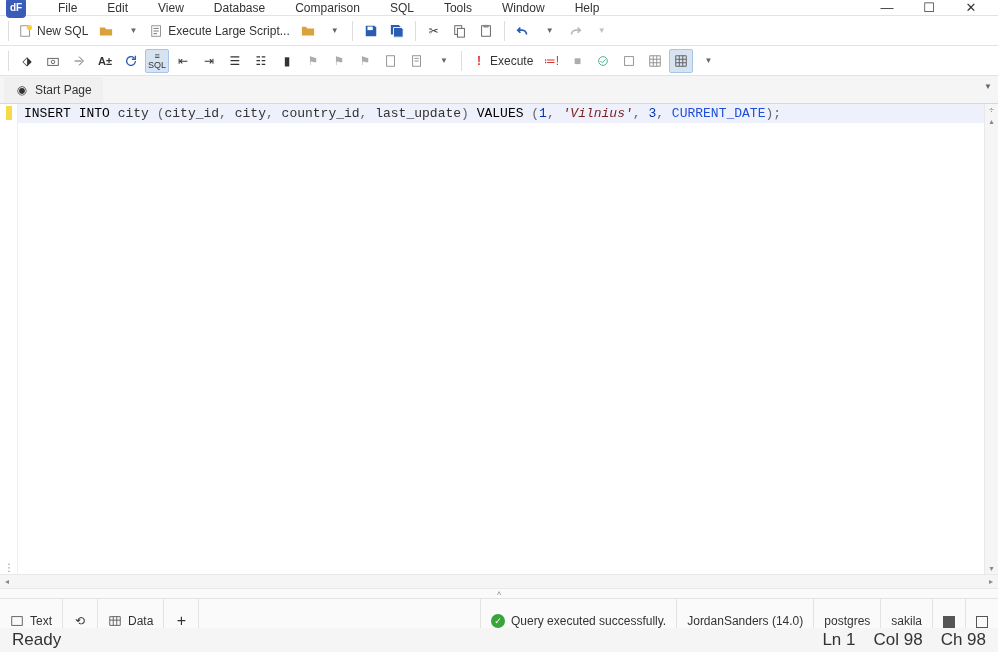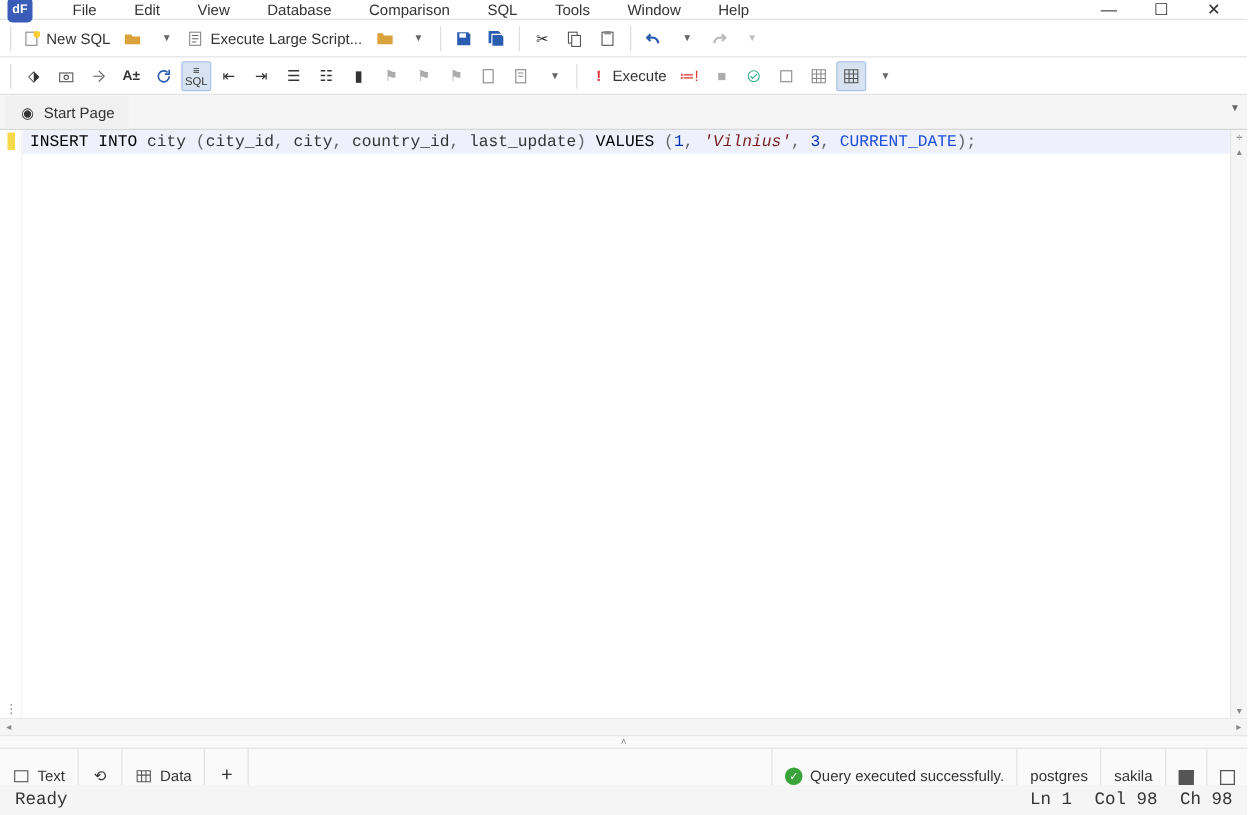--- a/index.html
+++ b/index.html
@@ -39,21 +39,21 @@
 .scroll-arr { font-size: 8px; color: #888; padding: 1px; }
 .collapse-bar { height: 10px; background: #fafafa; border-top: 1px solid #e8e8e8; display: flex; align-items: center; justify-content: center; }
 .collapse-bar span { font-size: 8px; color: #888; }
 .scrollbar-h { height: 14px; background: #f5f5f5; border-top: 1px solid #e8e8e8; display: flex; align-items: center; padding: 0 4px; }
 .scroll-thumb { flex: 1; }
 .status1 { display: flex; align-items: center; height: 30px; border-top: 1px solid #e3e3e3; background: #fafafa; }
 .s1-item { display: flex; align-items: flex-end; height: 100%; padding: 0 10px; border-right: 1px solid #e3e3e3; gap: 6px; cursor: default; }
 .s1-right { margin-left: auto; display: flex; height: 100%; }
 .s1-right .s1-item { border-left: 1px solid #e3e3e3; border-right: none; }
 .success-icon { width: 14px; height: 14px; border-radius: 50%; background: #3aa33a; color: #fff; display: flex; align-items: center; justify-content: center; font-size: 9px; }
-.status2 { display: flex; align-items: center; height: 24px; background: #f5f5f5; padding: 0 12px; font-size: 14px; font-family: Liberation Mono, monospace; }
+.status2 { display: flex; align-items: center; height: 24px; background: #f5f5f5; padding: 0 12px; font-size: 17px; }
 .status2 .right { margin-left: auto; display: flex; gap: 18px; }
 .ic { width: 14px; height: 14px; display: inline-flex; align-items: center; justify-content: center; }
 .sq-ic { width: 12px; height: 12px; border: 1px solid #555; }
 .sq-ic.fill { background: #555; }
 </style>
 </head>
 <body>
 
 <div class="menubar">
   <div class="app-icon">dF</div>
@@ -348,20 +348,21 @@
     <span>Data</span>
   </div>
   <div class="s1-item">
     <span class="ic" style="font-size:16px">+</span>
   </div>
   <div class="s1-right">
     <div class="s1-item">
       <span class="success-icon">✓</span>
       <span>Query executed successfully.</span>
     </div>
+    <div class="s1-item">JordanSanders (14.0)</div>
     <div class="s1-item">postgres</div>
     <div class="s1-item">sakila</div>
     <div class="s1-item">
         <span class="sq-ic fill"></span>
       </div>
     <div class="s1-item">
         <span class="sq-ic"></span>
       </div>
   </div>
 </div>

